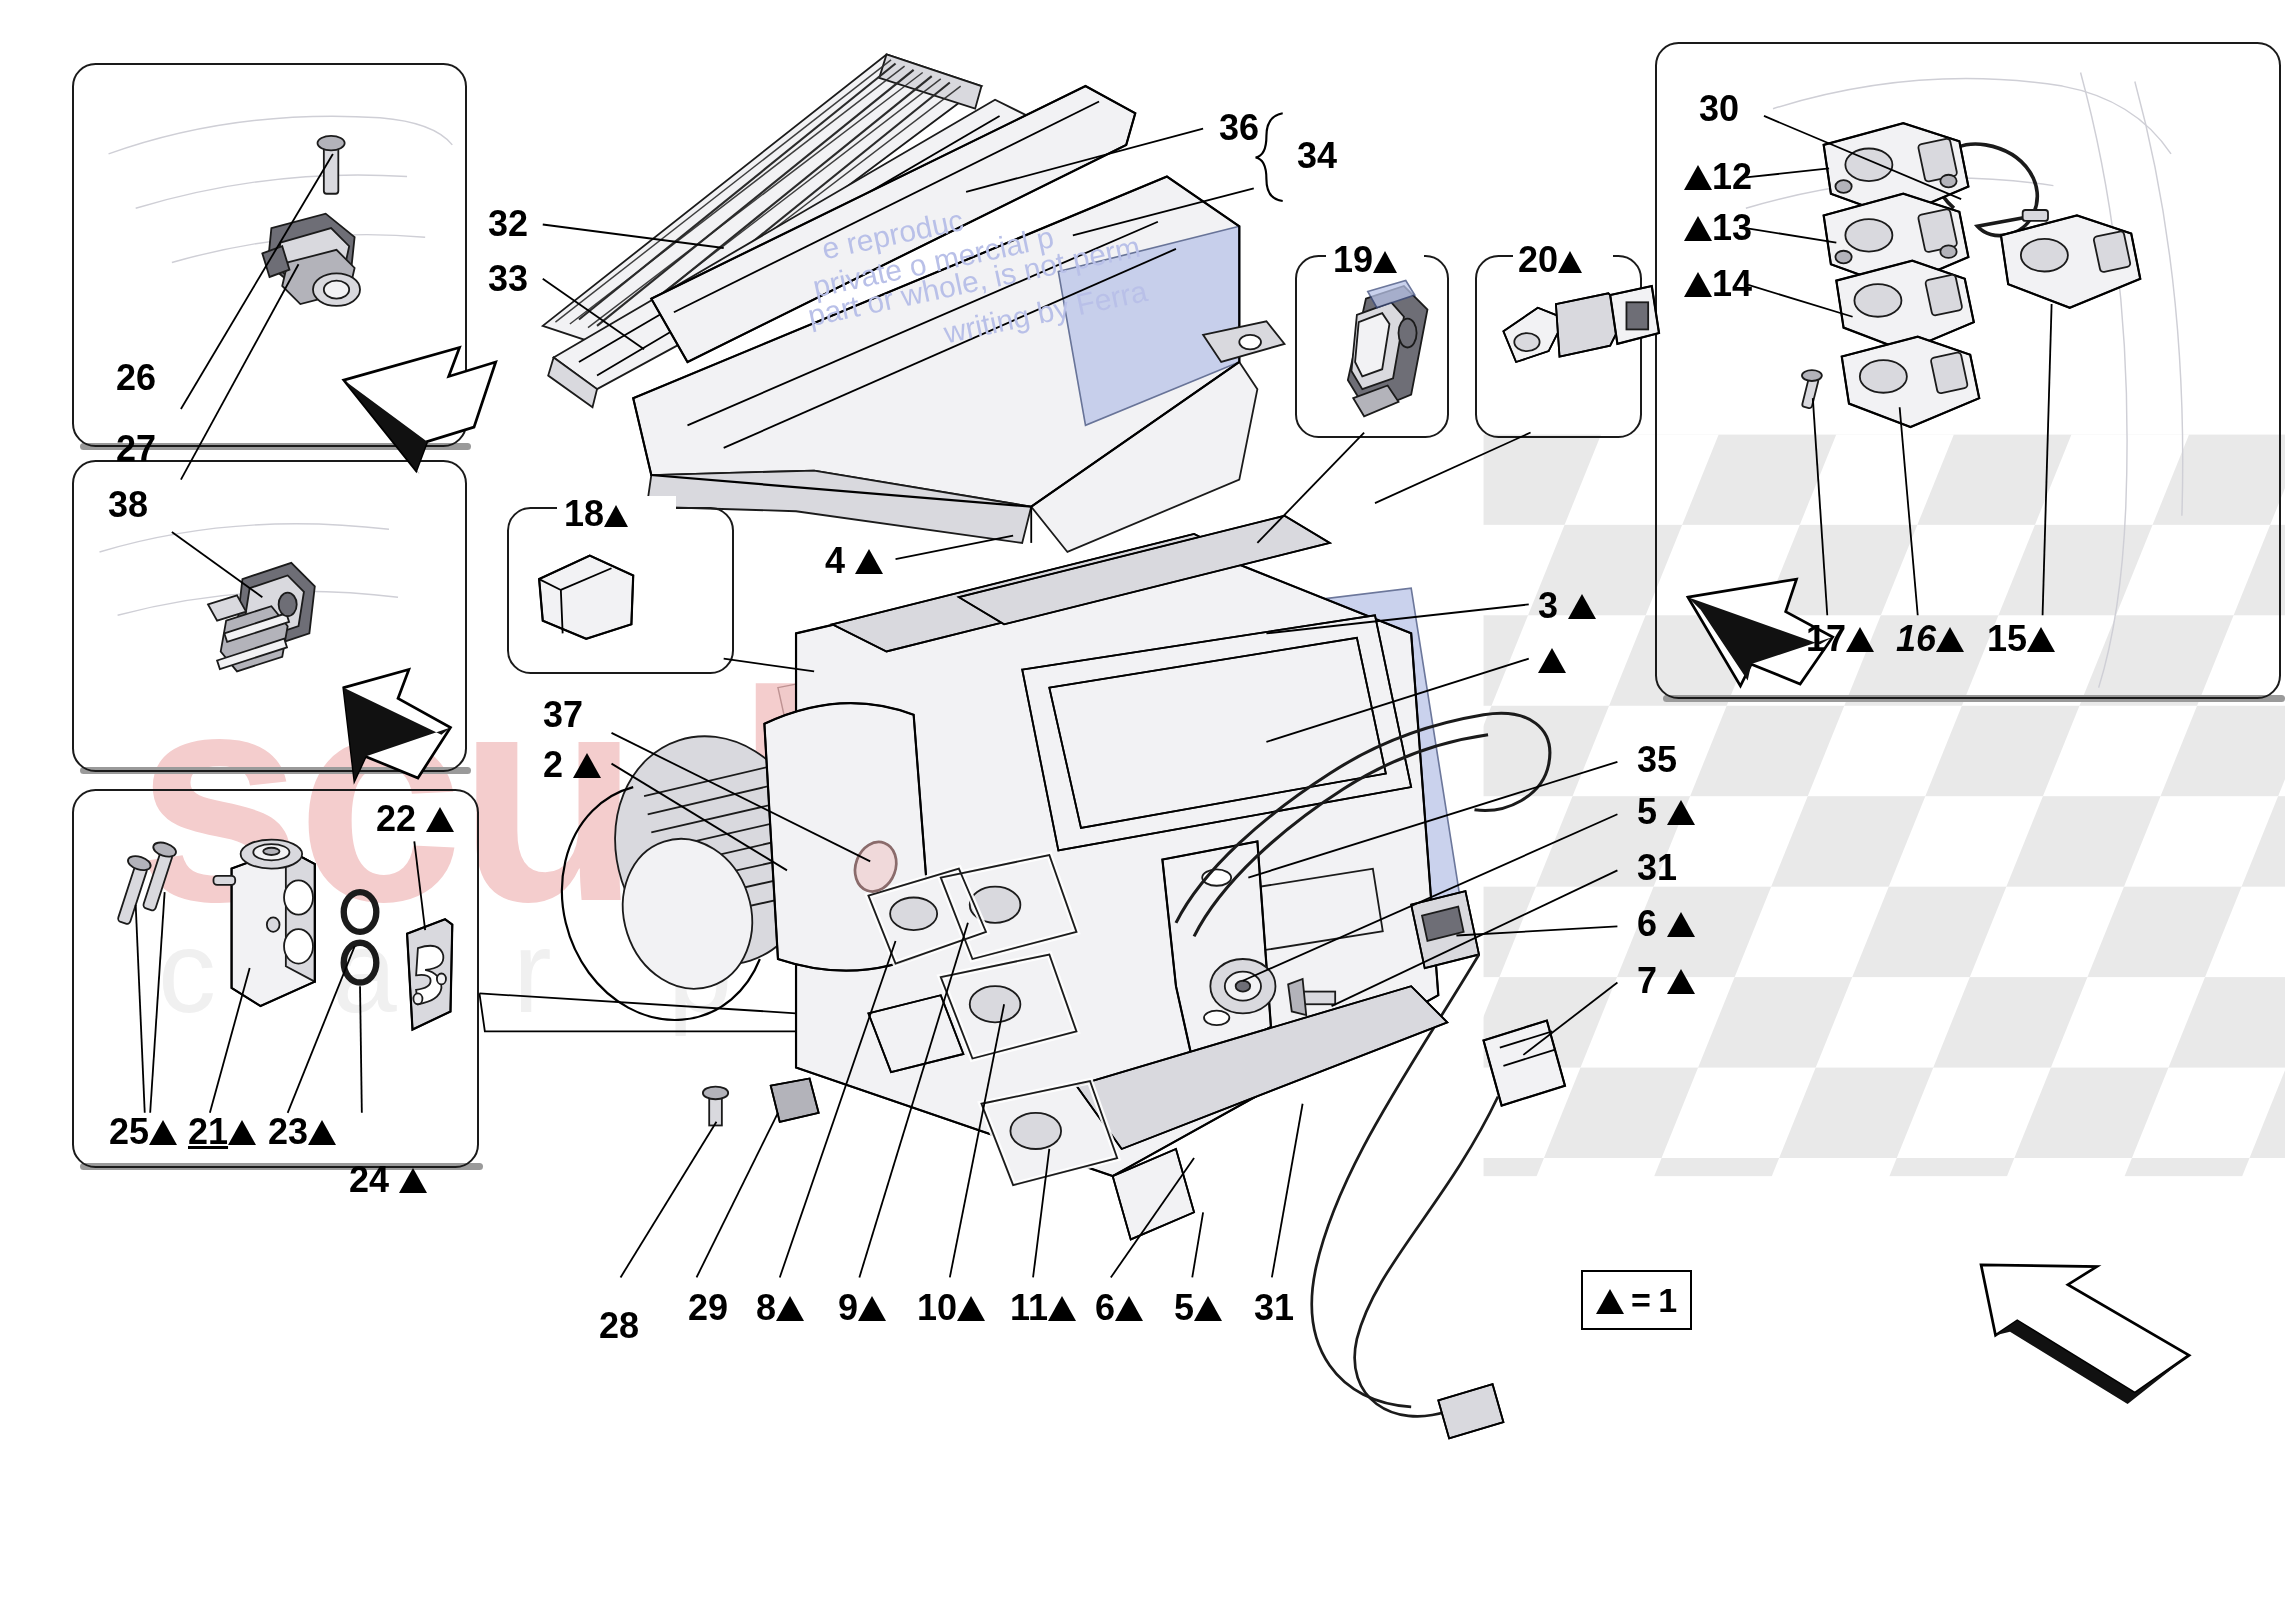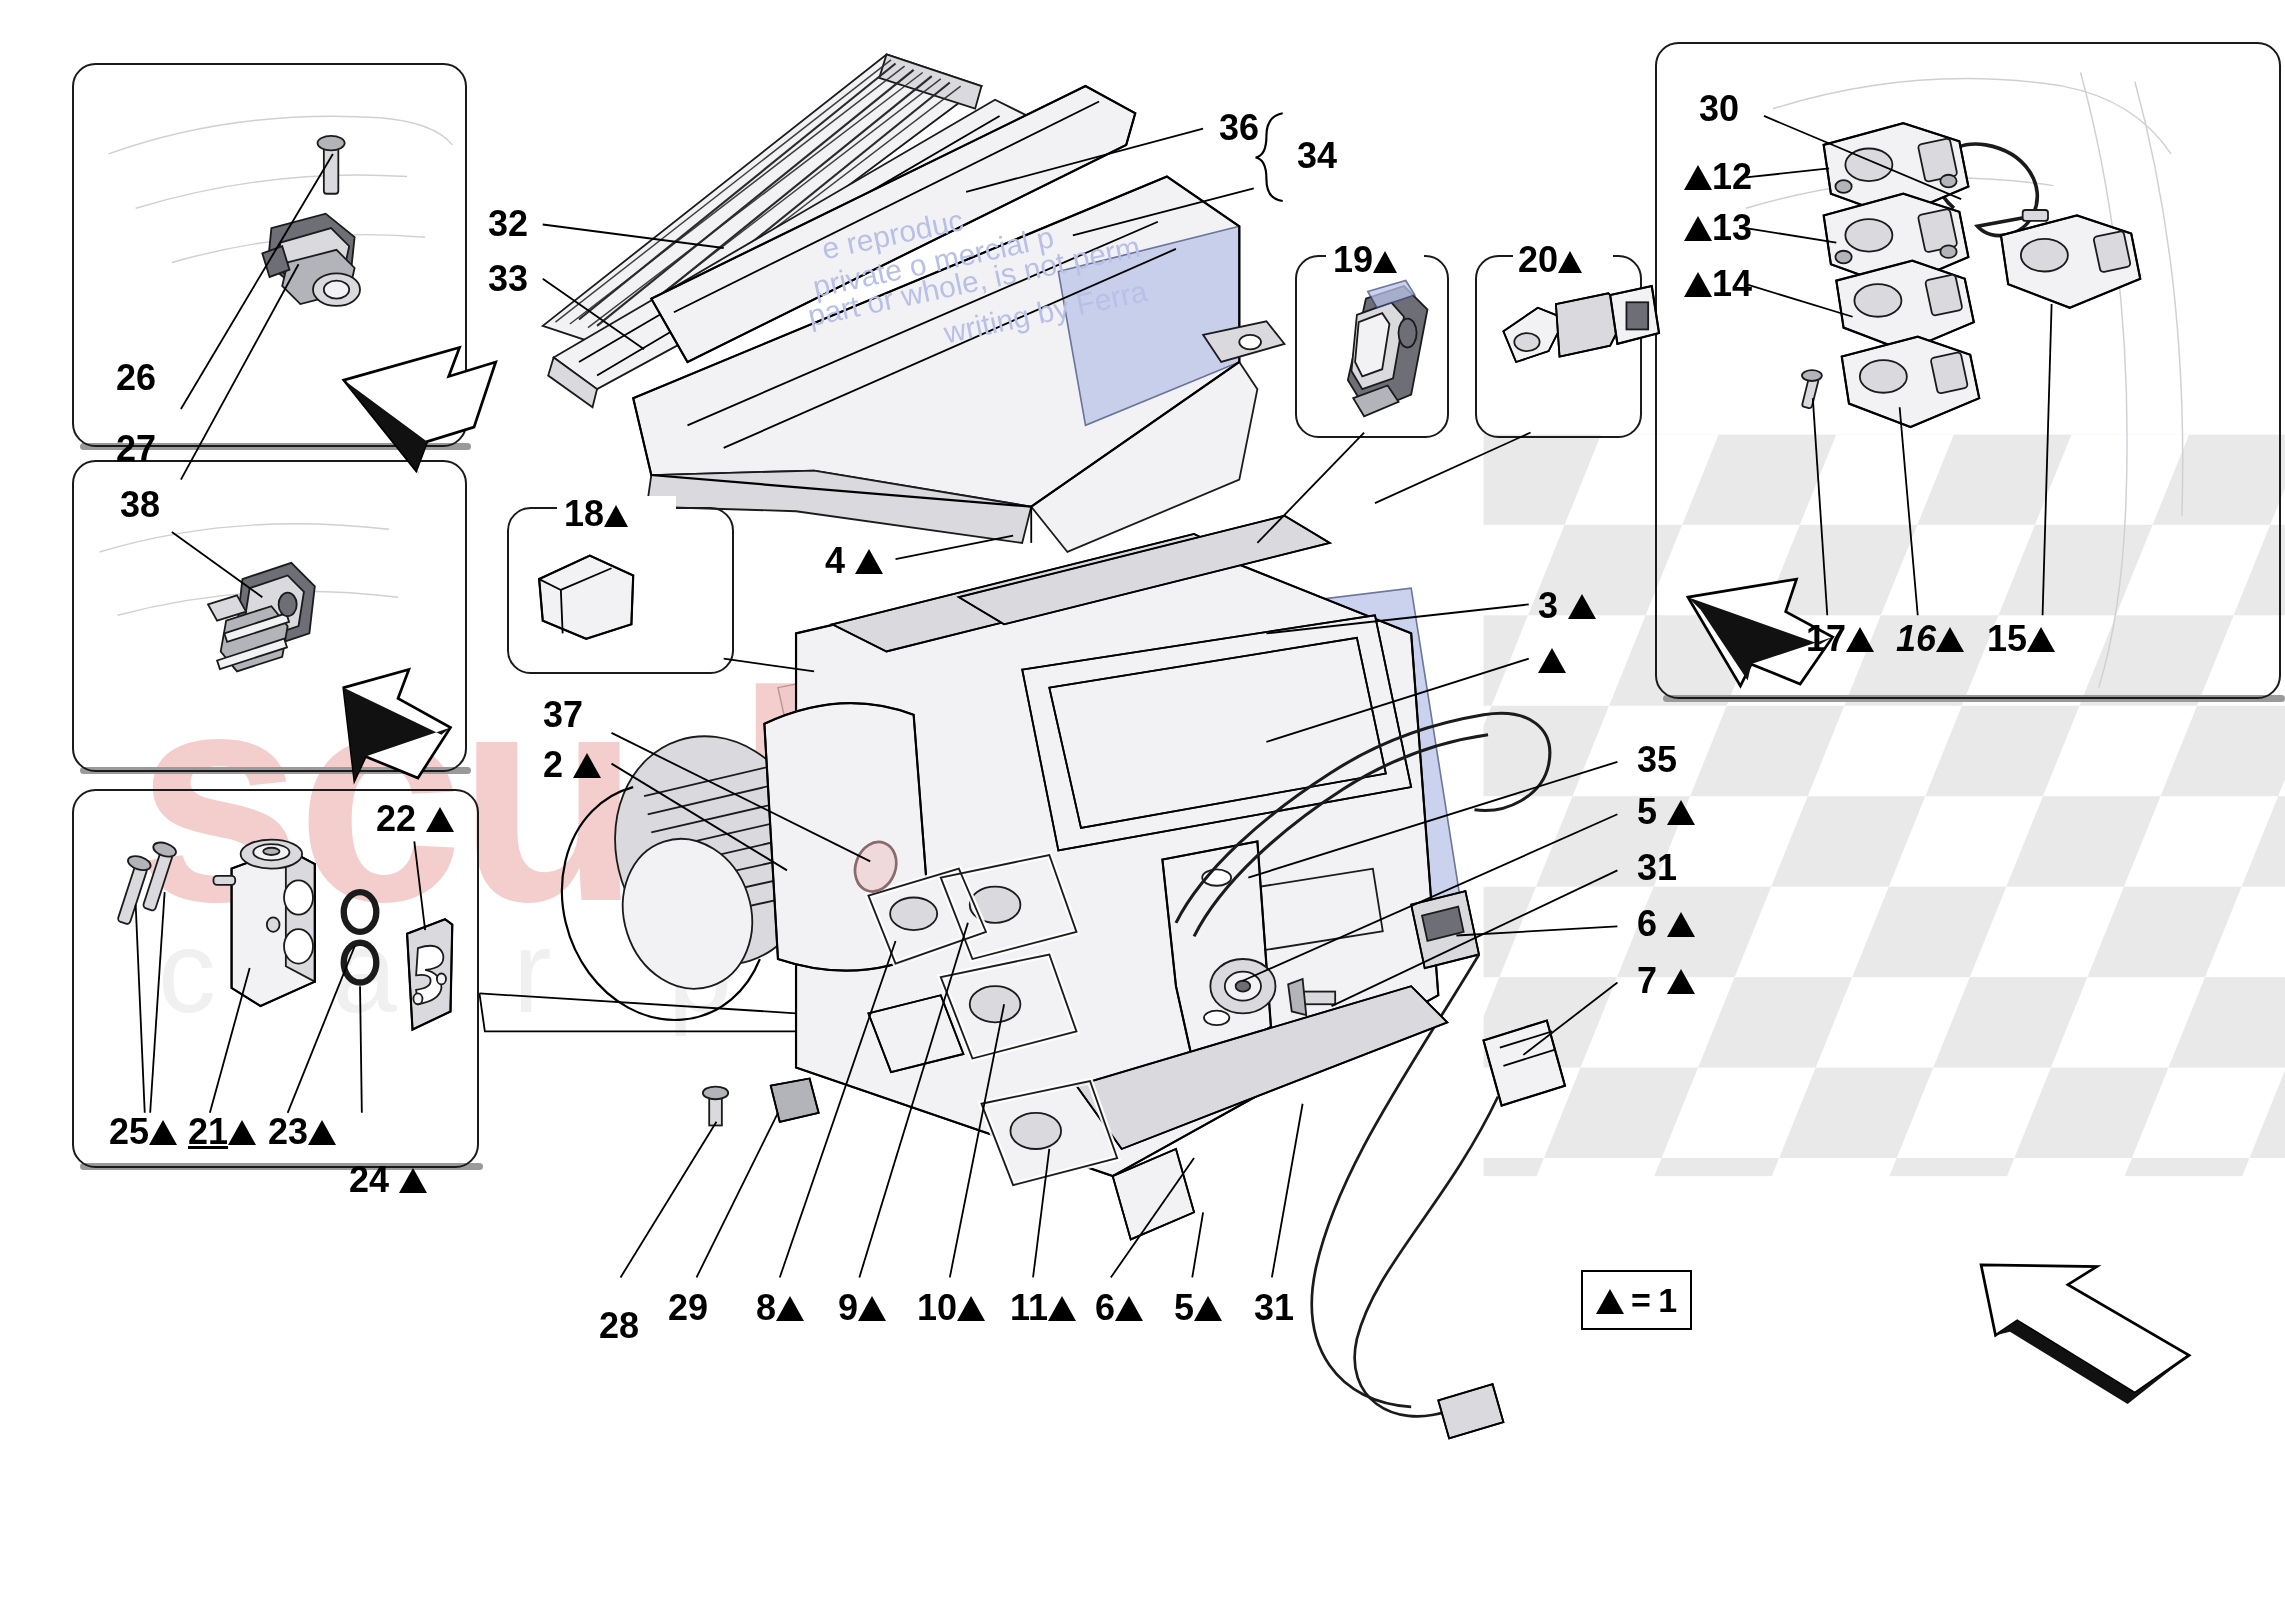--- a/index.html
+++ b/index.html
@@ -521,21 +521,21 @@
   <div style="position:absolute;left:557px;top:496px;width:119px;height:23.5px;background:#fff;z-index:8;"></div>
   <div style="position:absolute;left:1326px;top:244px;width:98px;height:23.5px;background:#fff;z-index:8;"></div>
   <div style="position:absolute;left:1513px;top:244px;width:100px;height:23.5px;background:#fff;z-index:8;"></div>
 
   <div class="lbl" style="left:116px;top:360px;">
     <span>26</span>
   </div>
   <div class="lbl" style="left:116px;top:431px;">
     <span>27</span>
   </div>
-  <div class="lbl" style="left:120px;top:487px;text-align:right;">
+  <div class="lbl" style="left:108px;top:487px;text-align:right;">
     <span>38</span>
   </div>
 
   <div class="lbl" style="left:488px;top:206px;">
     <span>32</span>
   </div>
   <div class="lbl" style="left:488px;top:261px;">
     <span>33</span>
   </div>
 
@@ -625,21 +625,21 @@
   <div class="lbl" style="left:1637px;top:906px;">
     <span>6</span>&nbsp;<span class="tri"></span>
   </div>
   <div class="lbl" style="left:1637px;top:963px;">
     <span>7</span>&nbsp;<span class="tri"></span>
   </div>
 
   <div class="lbl" style="left:599px;top:1290px;margin-top:18px;">
     <span>28</span>
   </div>
-  <div class="lbl" style="left:668px;top:1290px;">
+  <div class="lbl" style="left:688px;top:1290px;">
     <span>29</span>
   </div>
   <div class="lbl" style="left:756px;top:1290px;">
     <span>8</span><span class="tri"></span>
   </div>
   <div class="lbl" style="left:838px;top:1290px;">
     <span>9</span><span class="tri"></span>
   </div>
   <div class="lbl" style="left:917px;top:1290px;">
     <span>10</span><span class="tri"></span>

